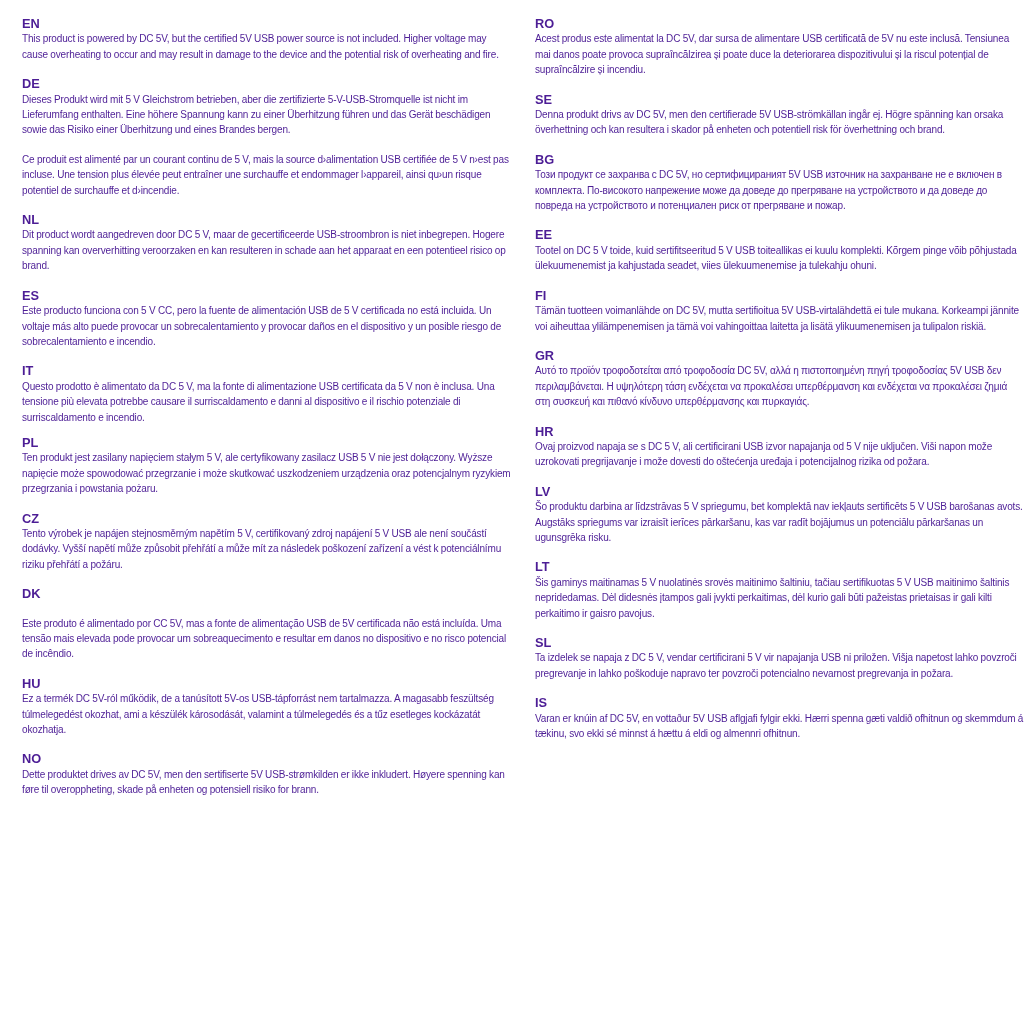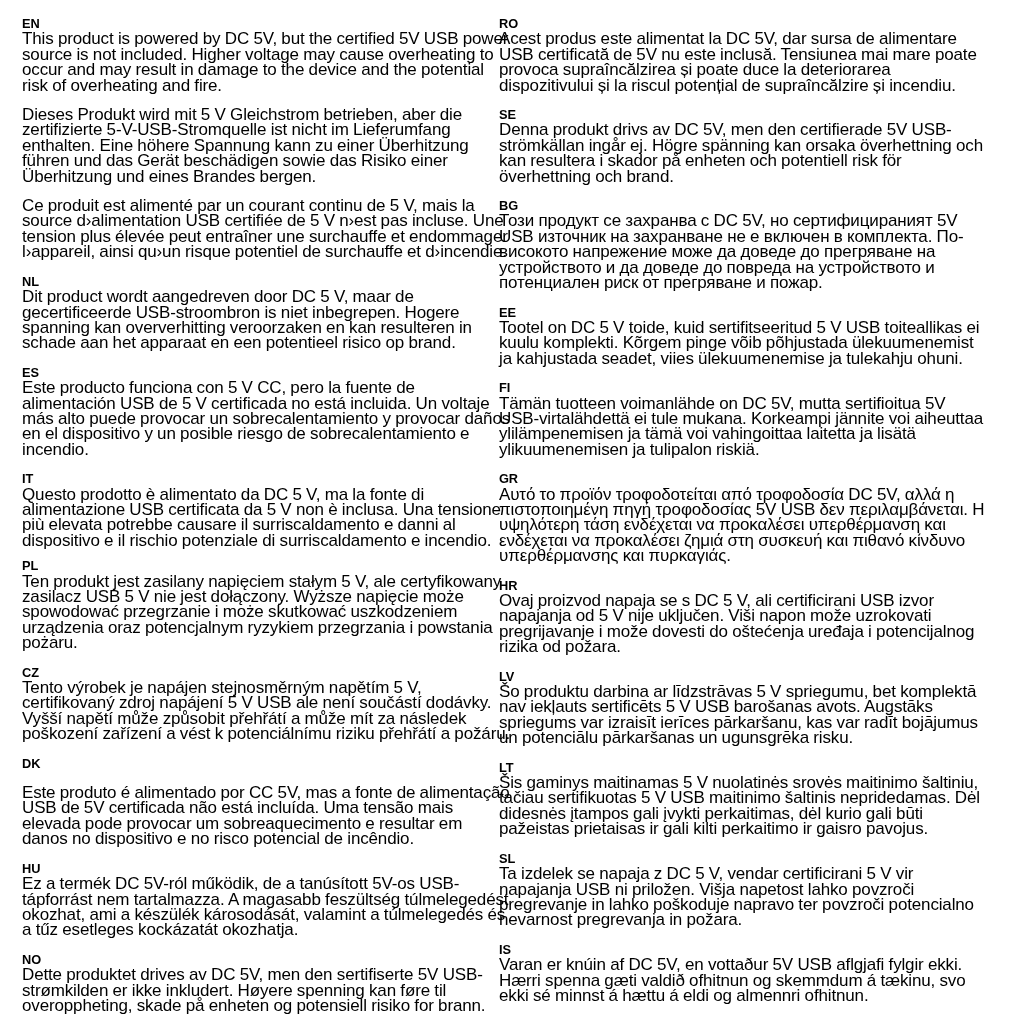--- a/index.html
+++ b/index.html
@@ -6,61 +6,62 @@
     margin: 0;
     padding: 0;
     background: #ffffff;
   }
   .page {
     position: relative;
     width: 1024px;
     height: 1024px;
     background: #ffffff;
     overflow: hidden;
-    color: #000000;
+    color: #4c1d95;
     font-family: "Liberation Sans", sans-serif;
     -webkit-font-smoothing: antialiased;
   }
   .col {
     position: absolute;
     top: 16px;
     width: 489px;
   }
   .col-left  { left: 22px; }
-  .col-right { left: 499px; }
+  .col-right { left: 535px; }
   .lang-section { margin: 0 0 14px 0; }
   .lang-section.tight { margin-bottom: 10px; }
   .lang-code {
     margin: 0;
     font-size: 12.8px;
     line-height: 15.4px;
     font-weight: bold;
     letter-spacing: -0.1px;
   }
   .lang-text {
     margin: 0;
-    font-size: 17px;
+    font-size: 10px;
     line-height: 15.4px;
     letter-spacing: -0.15px;
     word-spacing: -0.2px;
   }
 </style>
 </head>
 <body>
 
 <div class="page">
 
   <div class="col col-left">
 
     <section class="lang-section">
       <h2 class="lang-code">EN</h2>
       <p class="lang-text">This product is powered by DC 5V, but the certified 5V USB power source is not included. Higher voltage may cause overheating to occur and may result in damage to the device and the potential risk of overheating and fire.</p>
     </section>
 
     <section class="lang-section">
+      <h2 class="lang-code">DE</h2>
       <p class="lang-text">Dieses Produkt wird mit 5 V Gleichstrom betrieben, aber die zertifizierte 5-V-USB-Stromquelle ist nicht im Lieferumfang enthalten. Eine höhere Spannung kann zu einer Überhitzung führen und das Gerät beschädigen sowie das Risiko einer Überhitzung und eines Brandes bergen.</p>
     </section>
 
     <section class="lang-section">
       <p class="lang-text">Ce produit est alimenté par un courant continu de 5 V, mais la source d›alimentation USB certifiée de 5 V n›est pas incluse. Une tension plus élevée peut entraîner une surchauffe et endommager l›appareil, ainsi qu›un risque potentiel de surchauffe et d›incendie.</p>
     </section>
 
     <section class="lang-section">
       <h2 class="lang-code">NL</h2>
       <p class="lang-text">Dit product wordt aangedreven door DC 5 V, maar de gecertificeerde USB-stroombron is niet inbegrepen. Hogere spanning kan oververhitting veroorzaken en kan resulteren in schade aan het apparaat en een potentieel risico op brand.</p>
@@ -103,21 +104,21 @@
       <h2 class="lang-code">NO</h2>
       <p class="lang-text">Dette produktet drives av DC 5V, men den sertifiserte 5V USB-strømkilden er ikke inkludert. Høyere spenning kan føre til overoppheting, skade på enheten og potensiell risiko for brann.</p>
     </section>
 
   </div>
 
   <div class="col col-right">
 
     <section class="lang-section">
       <h2 class="lang-code">RO</h2>
-      <p class="lang-text">Acest produs este alimentat la DC 5V, dar sursa de alimentare USB certificată de 5V nu este inclusă. Tensiunea mai mare poate provoca supraîncălzirea și poate duce la deteriorarea dispozitivului și la riscul potențial de supraîncălzire și incendiu.</p>
+      <p class="lang-text">Acest produs este alimentat la DC 5V, dar sursa de alimentare USB certificată de 5V nu este inclusă. Tensiunea mai danos poate provoca supraîncălzirea și poate duce la deteriorarea dispozitivului și la riscul potențial de supraîncălzire și incendiu.</p>
     </section>
 
     <section class="lang-section">
       <h2 class="lang-code">SE</h2>
       <p class="lang-text">Denna produkt drivs av DC 5V, men den certifierade 5V USB-strömkällan ingår ej. Högre spänning kan orsaka överhettning och kan resultera i skador på enheten och potentiell risk för överhettning och brand.</p>
     </section>
 
     <section class="lang-section">
       <h2 class="lang-code">BG</h2>
       <p class="lang-text">Този продукт се захранва с DC 5V, но сертифицираният 5V USB източник на захранване не е включен в комплекта. По-високото напрежение може да доведе до прегряване на устройството и да доведе до повреда на устройството и потенциален риск от прегряване и пожар.</p>

